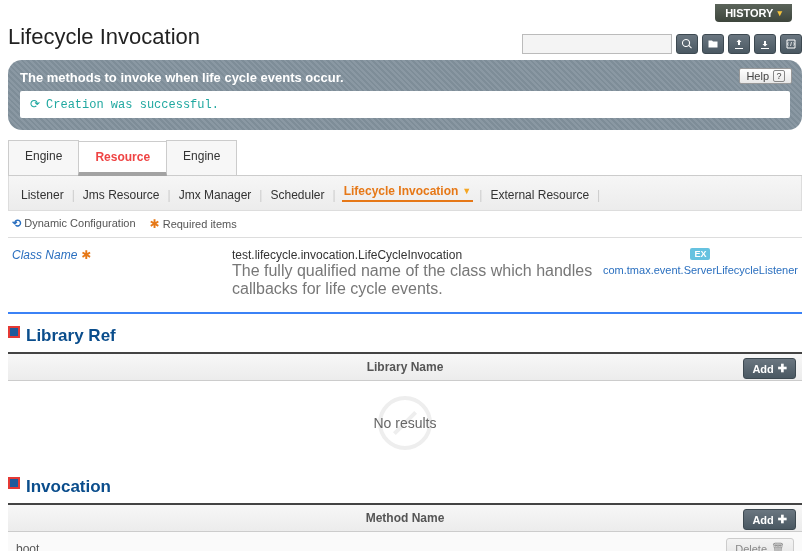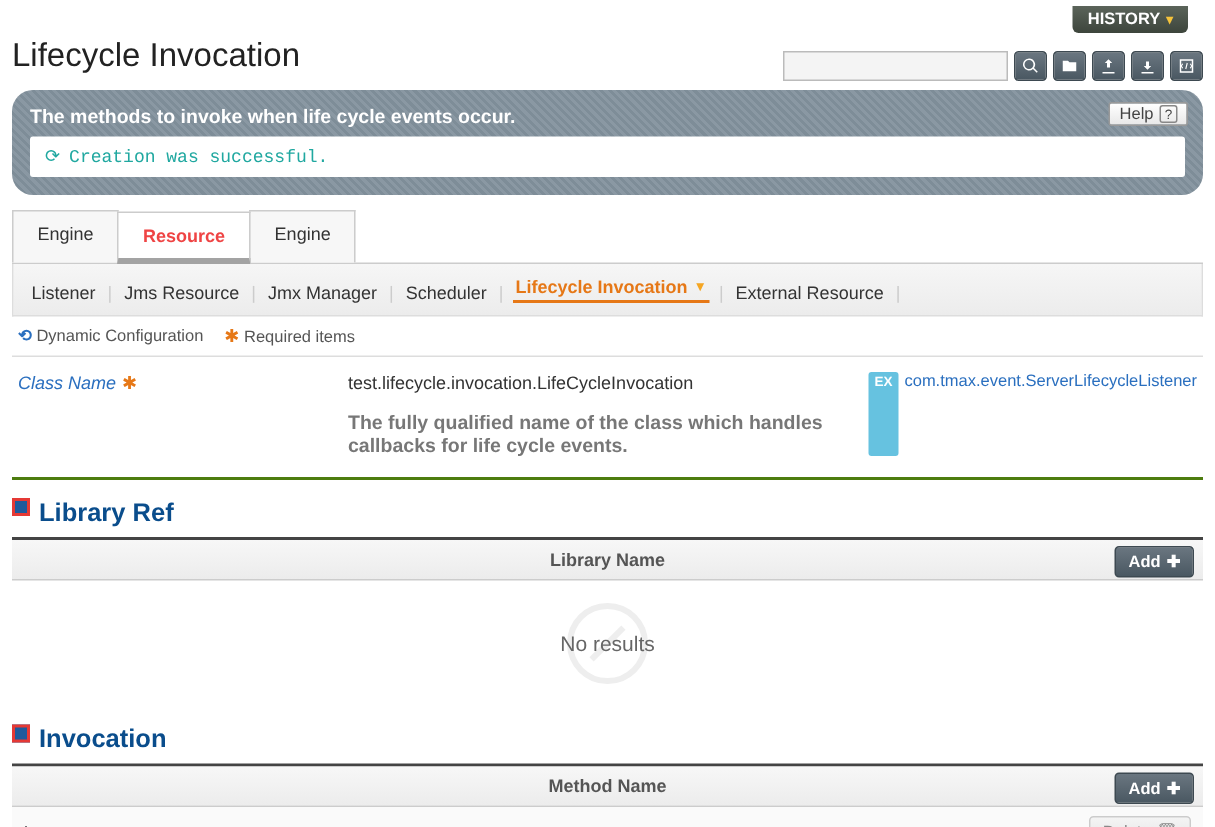--- a/index.html
+++ b/index.html
@@ -24,27 +24,27 @@
 .tabs1 .tab { padding: 8px 16px; border: 1px solid #ccc; border-bottom: none; background: #f7f7f7; font-size: 12px; color: #333; cursor: pointer; margin-right: -1px; }
 .tabs1 .tab.active { background: #fff; font-weight: bold; color: #ef4444; position: relative; top: 1px; border-bottom: 4px solid #a3a3a3; }
 .tabs2 { background: linear-gradient(#f6f6f6, #ececec); border: 1px solid #ddd; border-top: none; padding: 8px 10px; display: flex; align-items: flex-end; gap: 6px; font-size: 12px; }
 .tabs2 .it { color: #333; cursor: pointer; padding: 0 2px; }
 .tabs2 .sep { color: #ccc; }
 .tabs2 .it.active { color: #e67817; font-weight: bold; border-bottom: 2px solid #e67817; padding-bottom: 2px; display: inline-flex; align-items: center; gap: 4px; }
 .tabs2 .it.active .dd { color: #f5a623; font-size: 9px; }
 .legend { padding: 6px 4px; border-bottom: 1px solid #ddd; display: flex; gap: 14px; font-size: 11px; color: #555; }
 .legend .dynk { color: #2a6fbf; font-weight: bold; }
 .legend .reqk { color: #e67817; font-size: 12px; }
-.field-row { display: flex; padding: 10px 4px 14px 4px; border-bottom: 2px solid #4d7c0f; }
+.field-row { display: flex; padding: 10px 4px 14px 4px; border-bottom: 2px solid #3b82f6; }
 .field-label { width: 220px; color: #2a6fbf; font-style: italic; font-size: 12px; display: flex; align-items: flex-start; gap: 4px; }
 .field-label .req { color: #e67817; font-style: normal; }
 .field-val { flex: 1; font-size: 12px; color: #444; }
 .field-val .v { color: #333; }
-.field-val .hint { color: #777; font-size: 13px; margin-top: 12px; font-weight: bold; }
-.field-ex { font-size: 11px; color: #2a6fbf; white-space: nowrap; display: flex; gap: 4px; }
+.field-val .hint { color: #777; font-size: 16px; margin-top: 0; }
+.field-ex { font-size: 11px; color: #2a6fbf; white-space: nowrap; display: flex; align-items: center; gap: 4px; flex-direction: column; }
 .ex-badge { background: #66c2e0; color: #fff; font-size: 9px; font-weight: bold; padding: 1px 4px; border-radius: 2px; }
 .section-h { display: flex; align-items: flex-start; gap: 6px; padding: 12px 0 6px 0; border-bottom: 2px solid #444; }
 .section-h .sq { width: 12px; height: 12px; border: 2px solid #e53935; background: #1e5a9c; display: inline-block; }
 .section-h .t { color: #0a4d8c; font-size: 17px; font-weight: bold; }
 .tbl-head { background: linear-gradient(#f7f7f7,#ececec); border-bottom: 1px solid #ccc; padding: 6px 8px; display: flex; align-items: center; justify-content: center; position: relative; font-size: 12px; font-weight: bold; color: #555; }
 .add-btn, .del-btn { background: linear-gradient(#6a7680,#4a5862); color: #fff; border: 1px solid #3d4951; border-radius: 3px; padding: 3px 8px; font-size: 11px; display: inline-flex; align-items: center; gap: 4px; cursor: pointer; }
 .del-btn { background: linear-gradient(#f4f4f4,#e4e4e4); color: #888; border: 1px solid #ccc; }
 .add-btn { position: absolute; right: 6px; top: 4px; }
 .no-results { text-align: center; padding: 34px 0; color: #666; font-size: 14px; position: relative; }
 .no-results::before { content: ""; position: absolute; width: 46px; height: 46px; border: 4px solid #eee; border-radius: 50%; left: 50%; top: 50%; transform: translate(-50%,-50%); }

